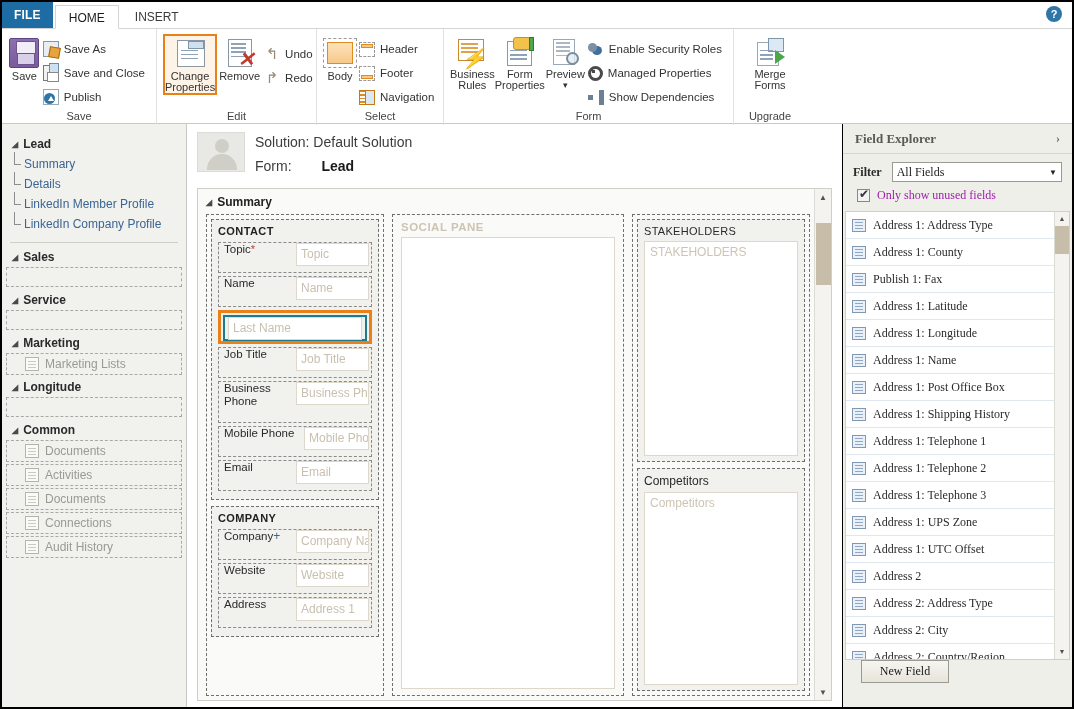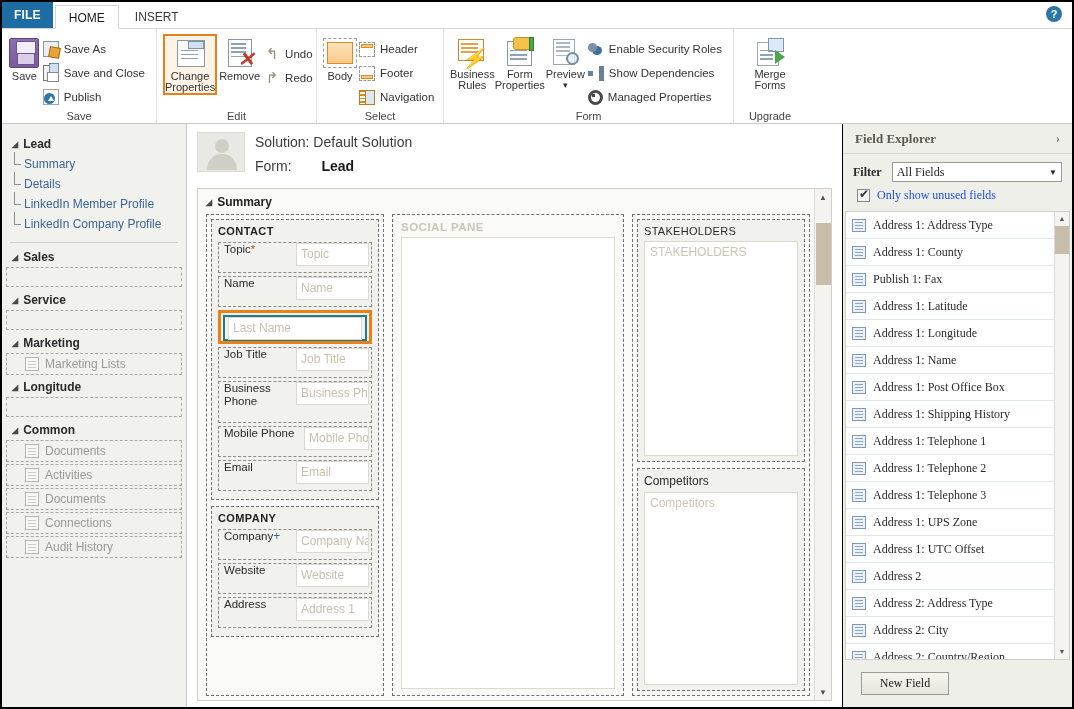--- a/index.html
+++ b/index.html
@@ -245,21 +245,21 @@
     border-bottom:1px solid #d6d6cf;
   }
   .fexp-hdr .chev { font-size:12px; color:#6a6a62; font-weight:bold; }
   .fexp-filter { padding:8px 10px 2px 10px; display:flex; align-items:center; gap:10px; }
   .fexp-filter .lbl { font-size:12px; font-weight:bold; color:#2a2a2a; }
   .selectbox {
     flex:1; height:20px; background:#fff; border:1px solid #9a9a92; font-size:12px;
     color:#222; display:flex; align-items:center; padding:0 4px; justify-content:space-between;
   }
   .selectbox .arr { font-size:8px; color:#222; }
-  .fexp-check { padding:4px 10px 8px 14px; display:flex; align-items:center; gap:7px; font-size:12px; color:#1d4ed8; }
+  .fexp-check { padding:4px 10px 8px 14px; display:flex; align-items:center; gap:7px; font-size:12px; color:#a21caf; }
   .cbox { width:13px; height:13px; border:1px solid #888; background:#f2f2f2; position:relative; flex:0 0 auto;}
   .cbox:after{content:"✔";position:absolute;left:1px;top:-3px;font-size:12px;color:#333;}
   .fexp-list {
     flex:1; background:#fff; border-top:1px solid #cfcfc9; border-bottom:1px solid #cfcfc9;
     display:flex; min-height:0; overflow:hidden; margin:0 2px;
     border-left:1px solid #cfcfc9; border-right:1px solid #cfcfc9;
   }
   .fexp-rows { flex:1; min-width:0; overflow:hidden; }
   .frow {
     height:27px; display:flex; align-items:center; gap:7px; padding-left:6px;
@@ -270,21 +270,21 @@
   }
   .ficon:after{content:"";position:absolute;left:2px;top:2px;right:2px;height:8px;
     background:repeating-linear-gradient(#8fa9c4 0 1px, transparent 1px 3px);}
   .fexp-scroll {
     width:15px; background:#f4f3ef; border-left:1px solid #dcdcd6; flex:0 0 auto;
     display:flex; flex-direction:column; align-items:center;
   }
   .fs-arrow { height:14px; display:flex; align-items:center; justify-content:center; font-size:7px; color:#55524c; }
   .fs-track { flex:1; width:15px; position:relative; }
   .fs-thumb { position:absolute; left:0; top:0; width:15px; height:28px; background:#c7bda9; }
-  .fexp-foot { height:47px; display:flex; align-items:center; padding-left:18px; background:#efefea; }
+  .fexp-foot { height:47px; display:flex; align-items:flex-start; padding-left:18px; background:#efefea; }
   .newfield-btn {
     width:88px; height:23px; background:linear-gradient(#f6f5f0,#e6e4da);
     border:1px solid #9a9a92; font-size:12px; color:#1a1a1a; text-align:center; line-height:21px;
   }
 </style>
 </head>
 <body>
 
 <div class="app">
 
@@ -410,31 +410,31 @@
             </span>
           <span class="lbl">Preview</span>
           <span class="lbl" style="margin-top:0;font-size:9px">▾</span>
         </div>
         <div class="small-col">
           <div class="small-btn">
             <span class="ico ic-esr"></span>
             <span>Enable Security Roles</span>
           </div>
           <div class="small-btn">
+            <span class="ico ic-mp"></span>
+            <span>Managed Properties</span>
+          </div>
+          <div class="small-btn">
             <span class="ico ic-sd">
                 <i></i>
                 <i></i>
                 <i></i>
                 <i></i>
               </span>
             <span>Show Dependencies</span>
-          </div>
-          <div class="small-btn">
-            <span class="ico ic-mp"></span>
-            <span>Managed Properties</span>
           </div>
         </div>
       </div>
       <div class="rgroup-label">Form</div>
     </div>
 
     <div class="rgroup" style="width:72px">
       <div class="rgroup-body" style="justify-content:center">
         <div class="big-btn" style="width:56px">
           <span class="ico ic-merge">

